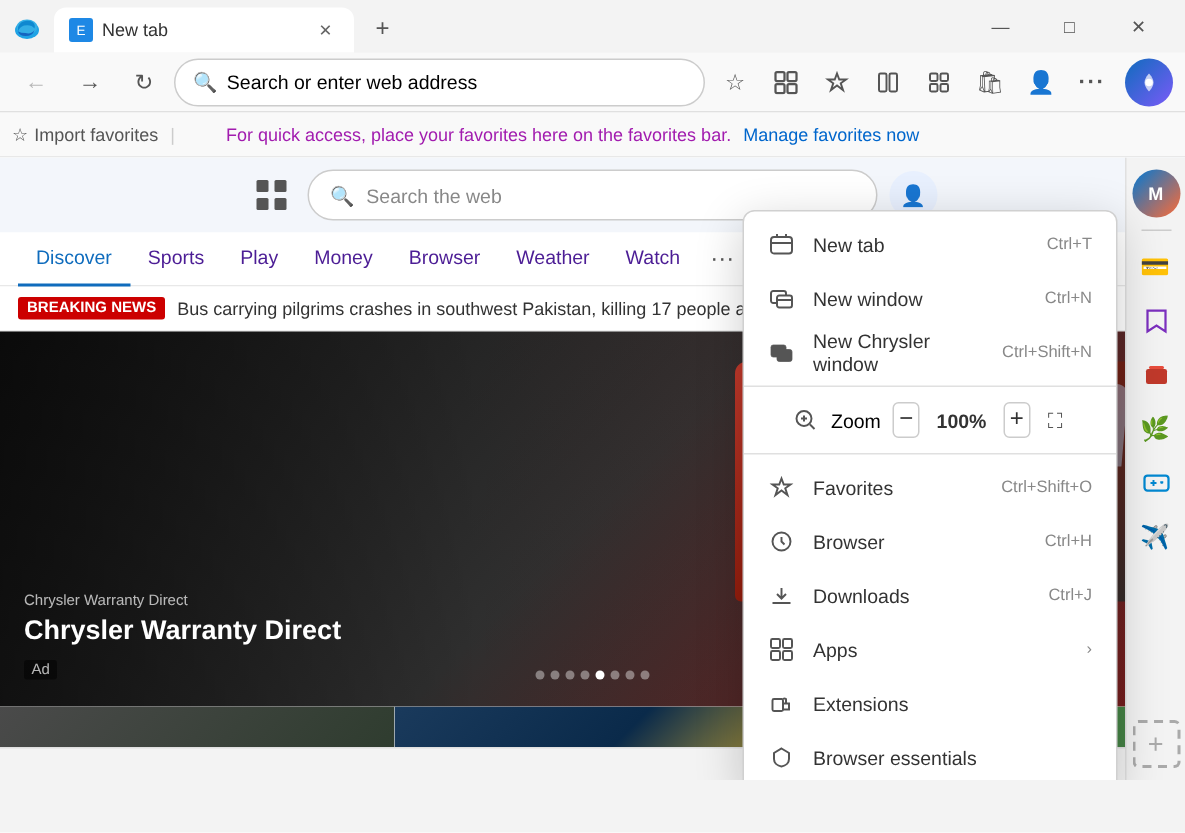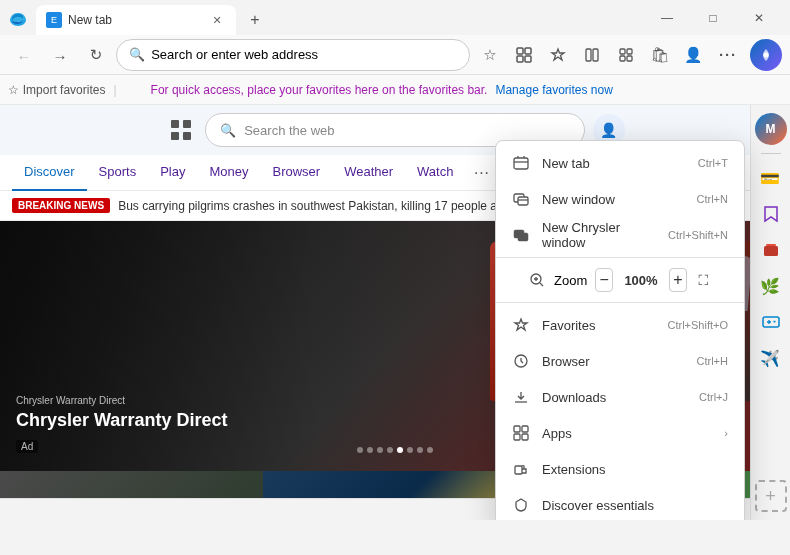--- a/index.html
+++ b/index.html
@@ -696,21 +696,21 @@
       </span>
       <span class="menu-label">Extensions</span>
     </div>
 
     <div class="menu-item">
       <span class="menu-icon">
         <svg width="16" height="16" viewBox="0 0 16 16" fill="none">
             <path d="M8 2L13 5V9C13 11.5 11 13.5 8 14C5 13.5 3 11.5 3 9V5L8 2Z" stroke="#555" stroke-width="1.3"></path>
           </svg>
       </span>
-      <span class="menu-label">Discover essentials</span>
+      <span class="menu-label">Browser essentials</span>
     </div>
 
   </div>
 
   <div class="edge-sidebar">
     <div class="sidebar-icon-btn edge-profile" style="font-size:12px;font-weight:bold;">M</div>
     <div class="sidebar-sep"></div>
     <div class="sidebar-icon-btn" style="font-size:16px;">💳</div>
     <div class="sidebar-icon-btn">
       <svg width="16" height="18" viewBox="0 0 16 18" fill="none">

